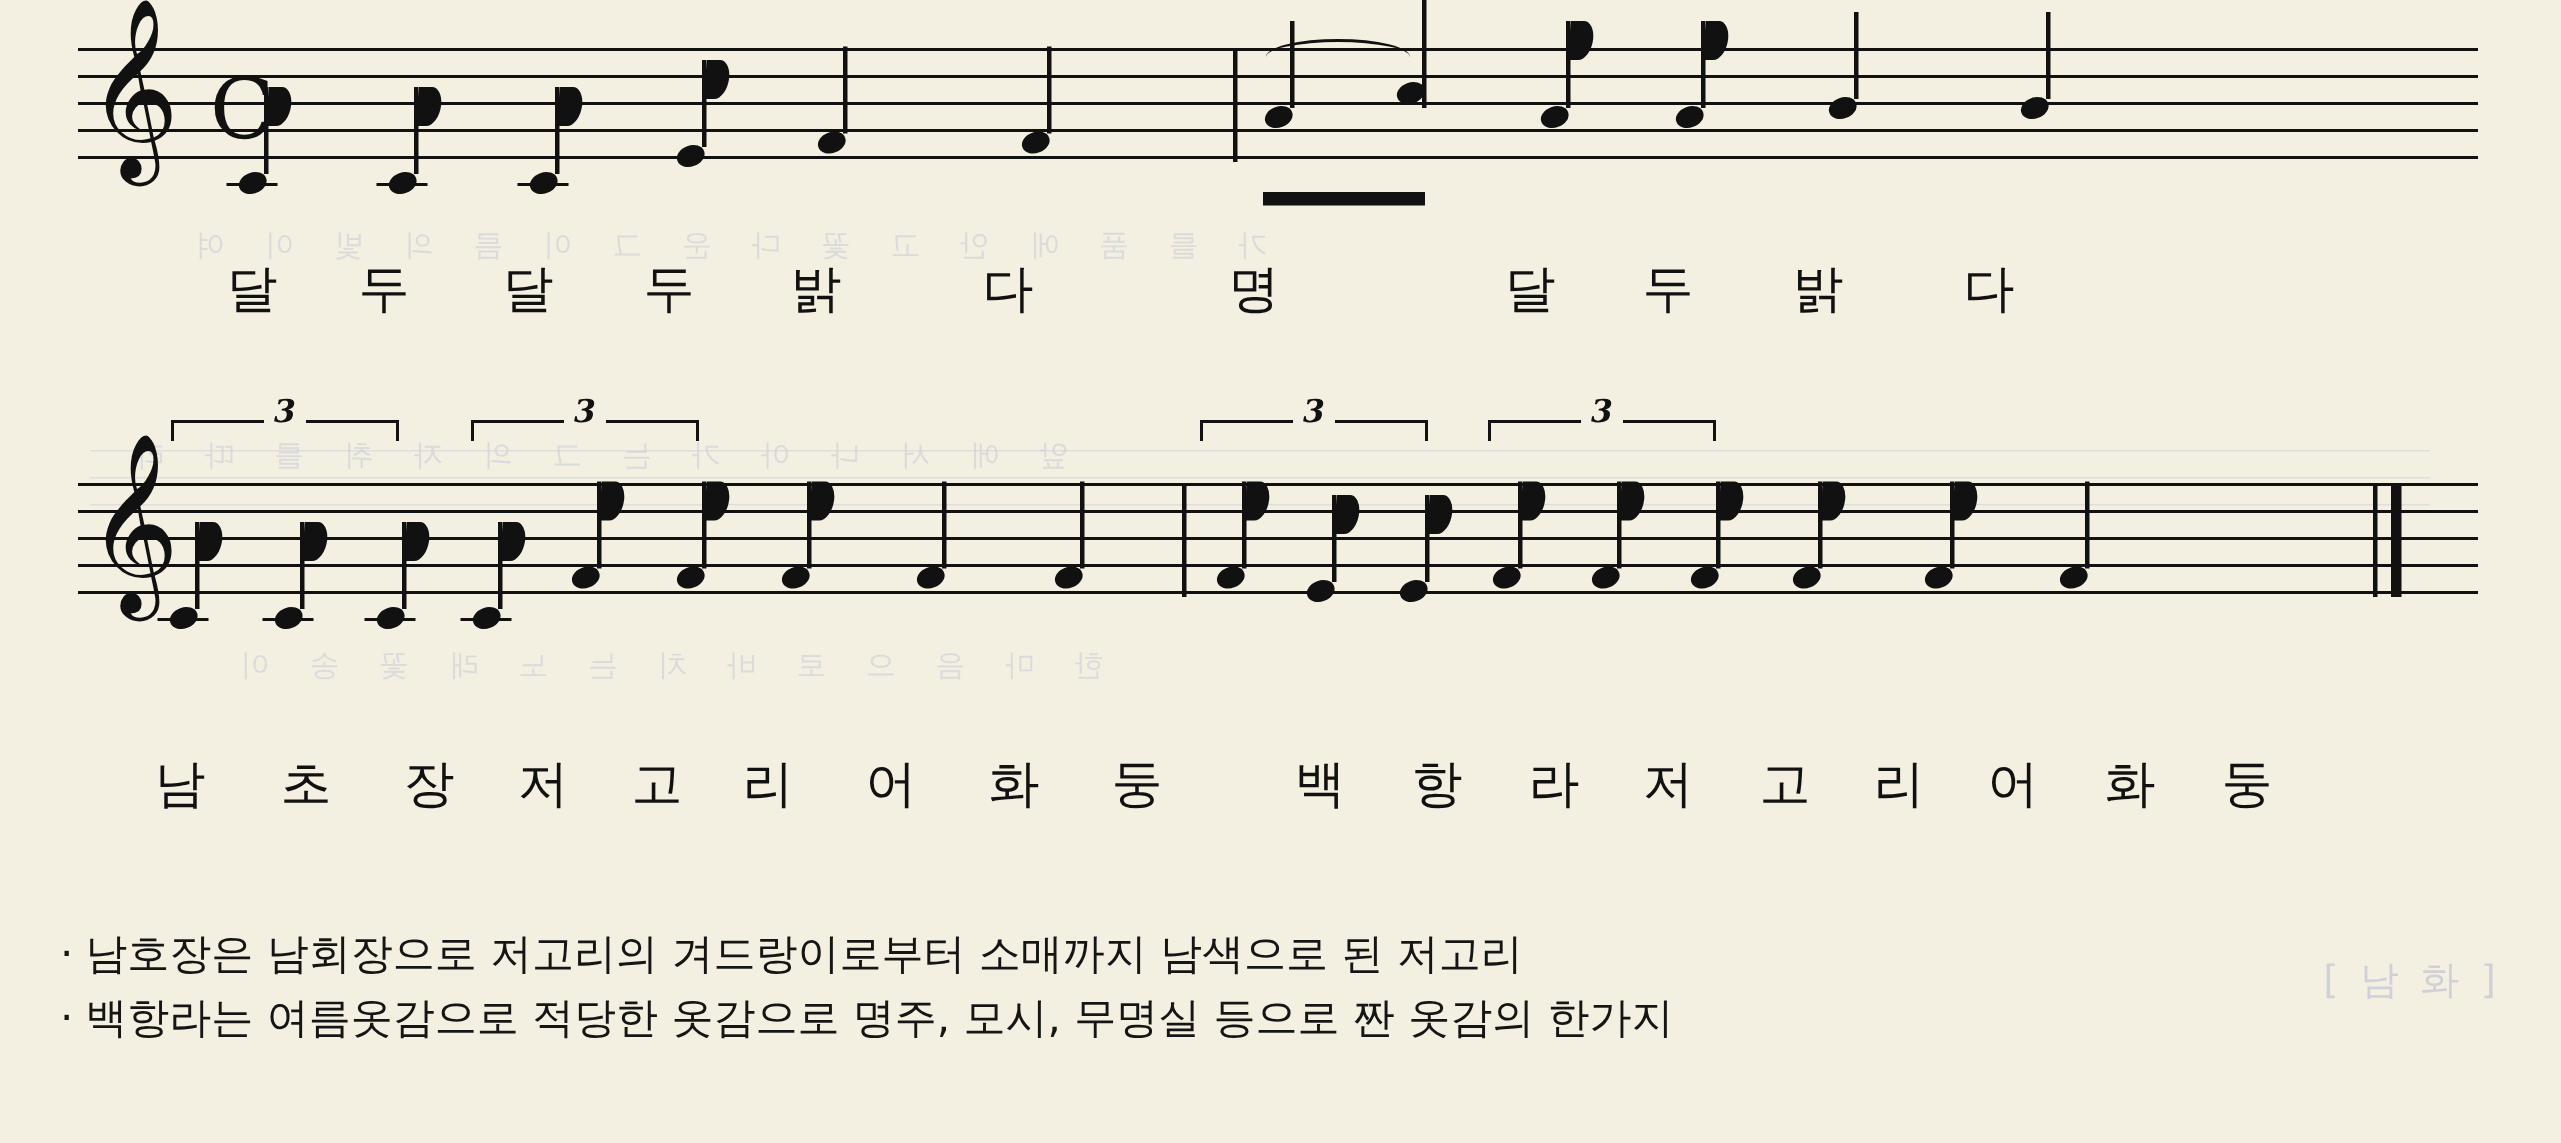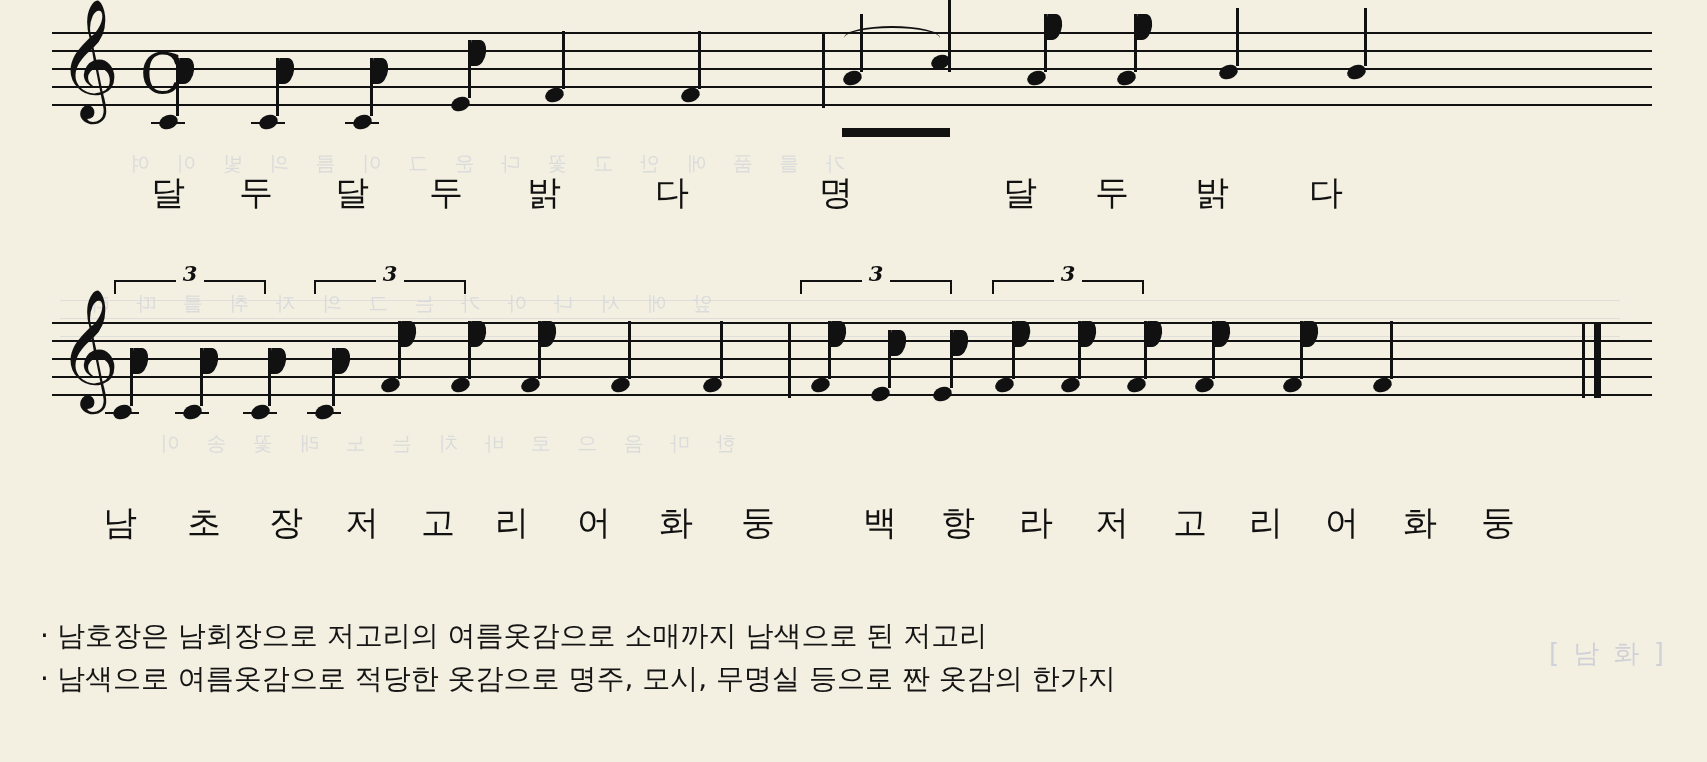--- a/index.html
+++ b/index.html
@@ -476,20 +476,20 @@
     <span style="left:1112px;">저</span>
     <span style="left:1190px;">고</span>
     <span style="left:1266px;">리</span>
     <span style="left:1342px;">어</span>
     <span style="left:1420px;">화</span>
     <span style="left:1498px;">둥</span>
   </div>
 
   <div class="footnotes">
     <div>
-      <span class="bullet">·</span><span>남호장은 남회장으로 저고리의 여름옷감으로 소매까지 남색으로 된 저고리</span>
+      <span class="bullet">·</span><span>남호장은 남회장으로 저고리의 겨드랑이로부터 소매까지 남색으로 된 저고리</span>
     </div>
     <div>
-      <span class="bullet">·</span><span>남색으로 여름옷감으로 적당한 옷감으로 명주, 모시, 무명실 등으로 짠 옷감의 한가지</span>
+      <span class="bullet">·</span><span>백항라는 여름옷감으로 적당한 옷감으로 명주, 모시, 무명실 등으로 짠 옷감의 한가지</span>
     </div>
   </div>
 
 </div>
 
 </body></html>

